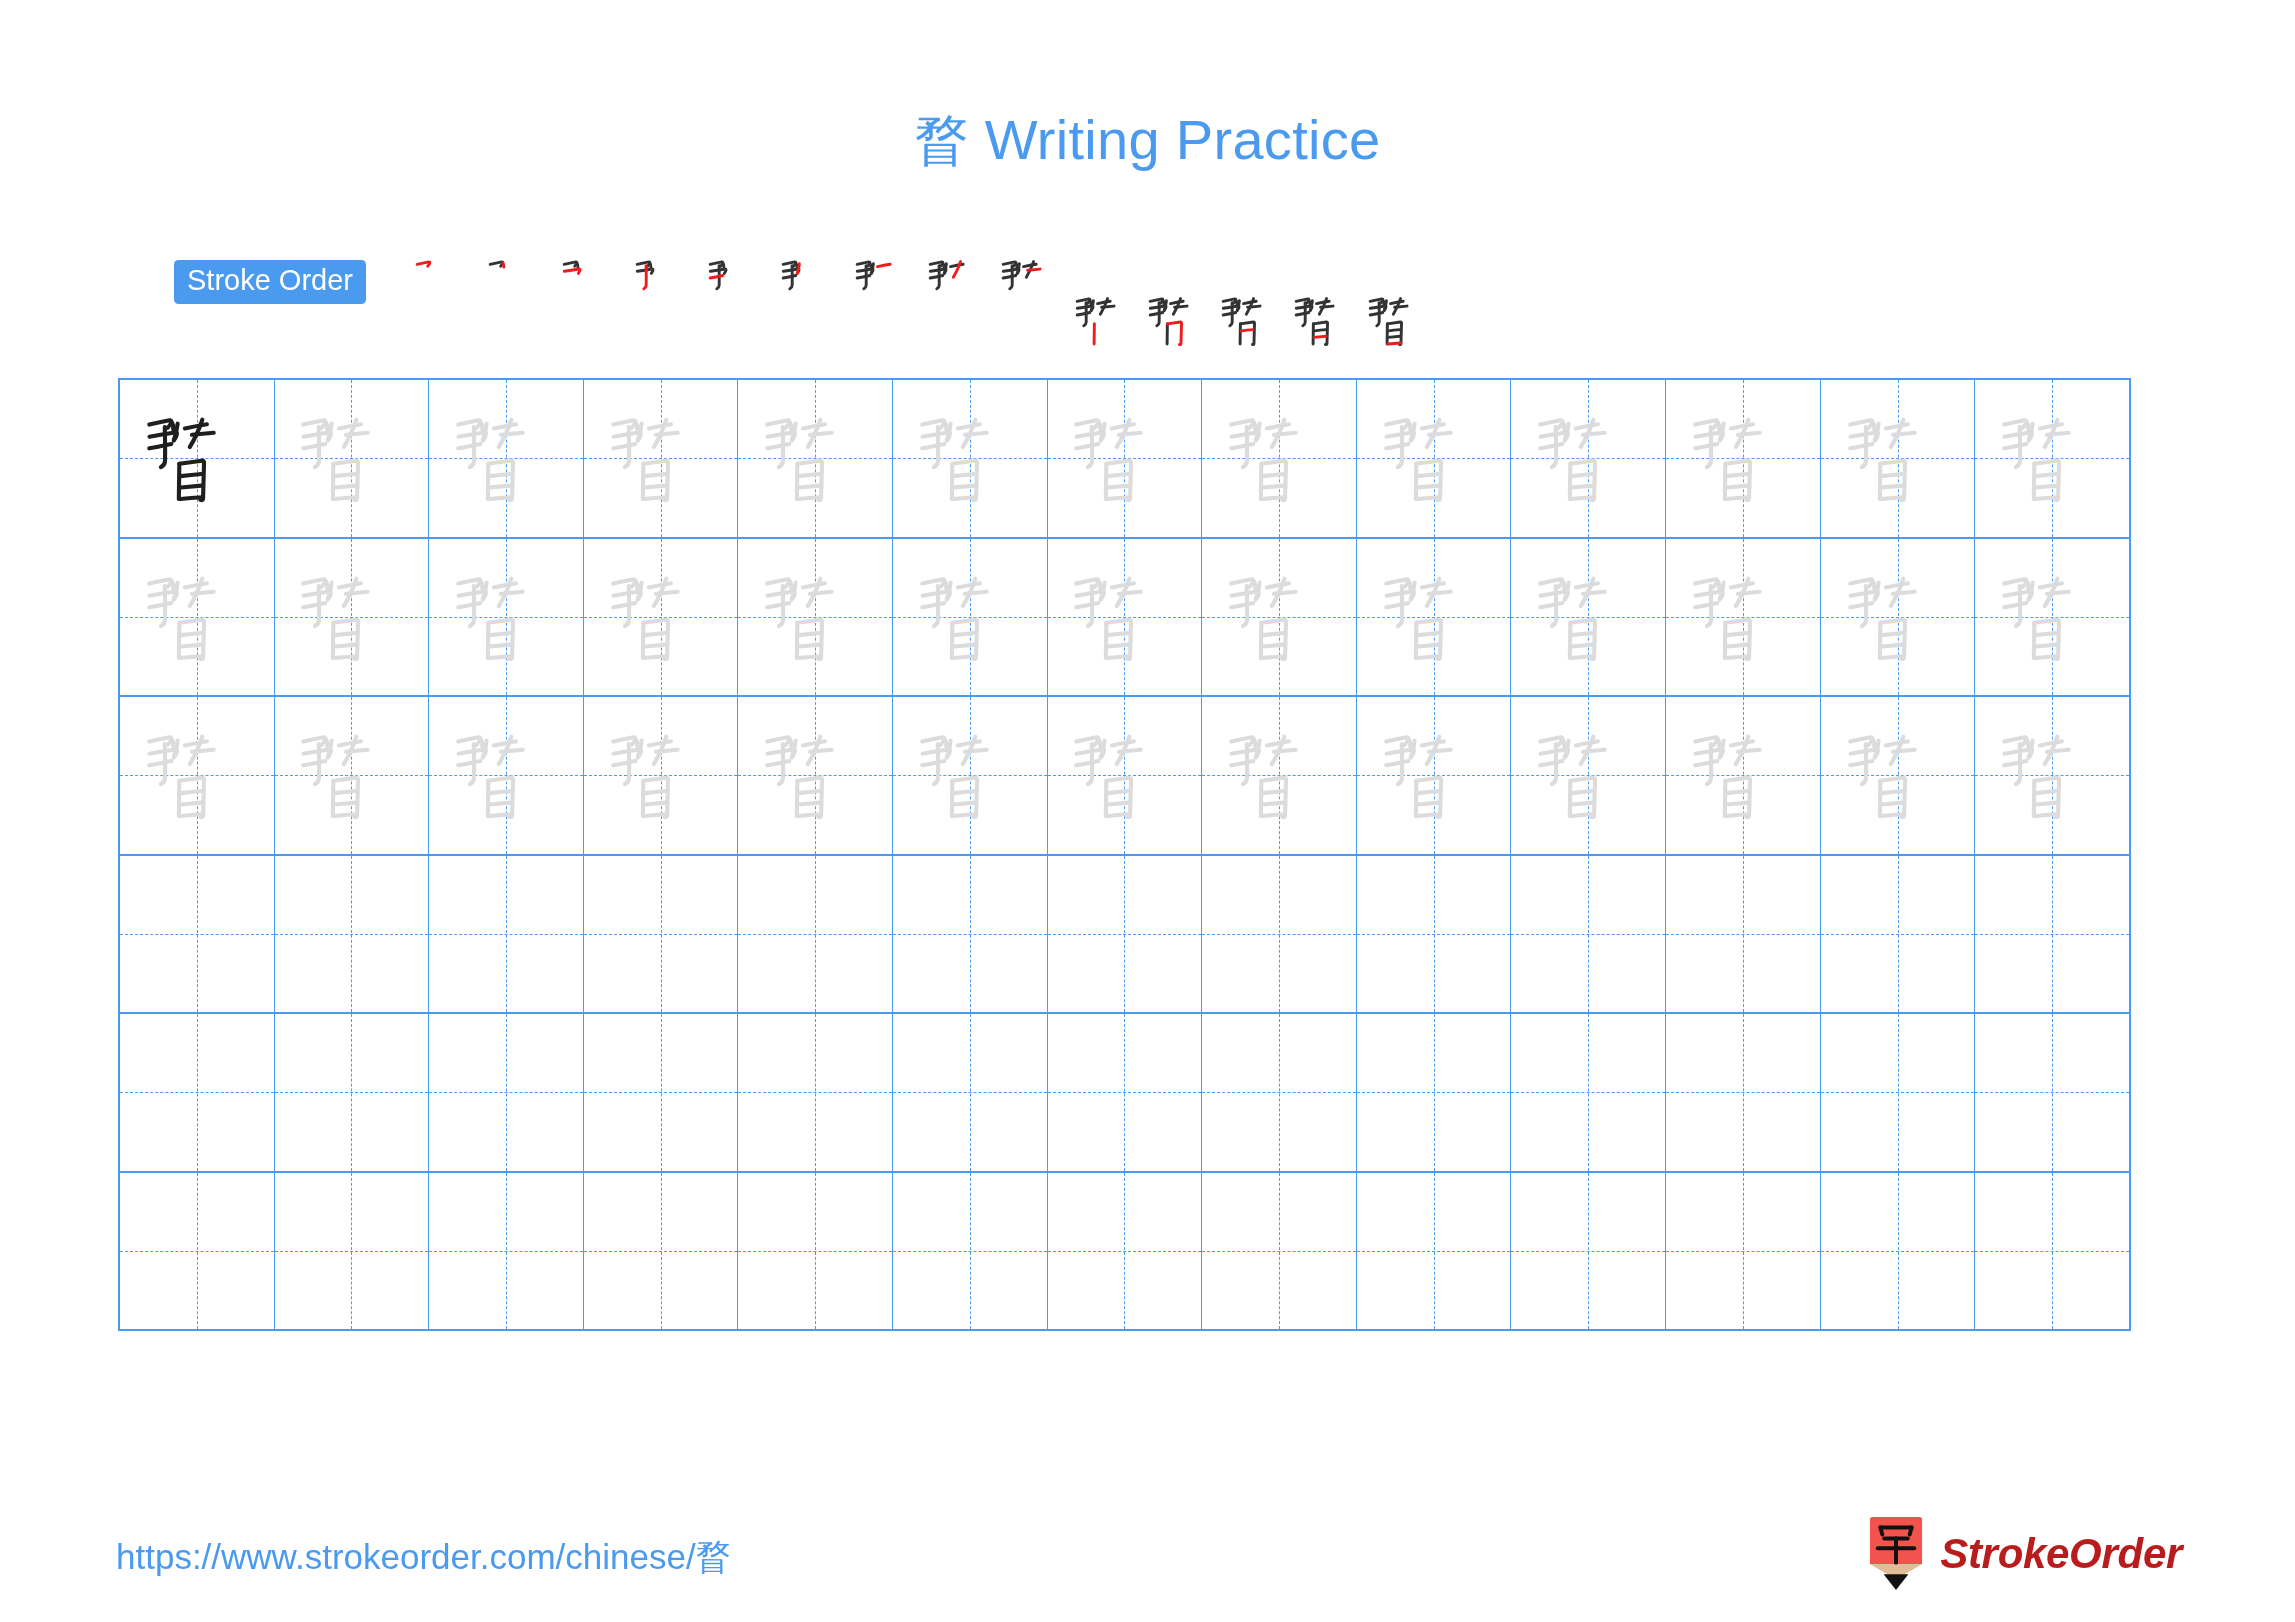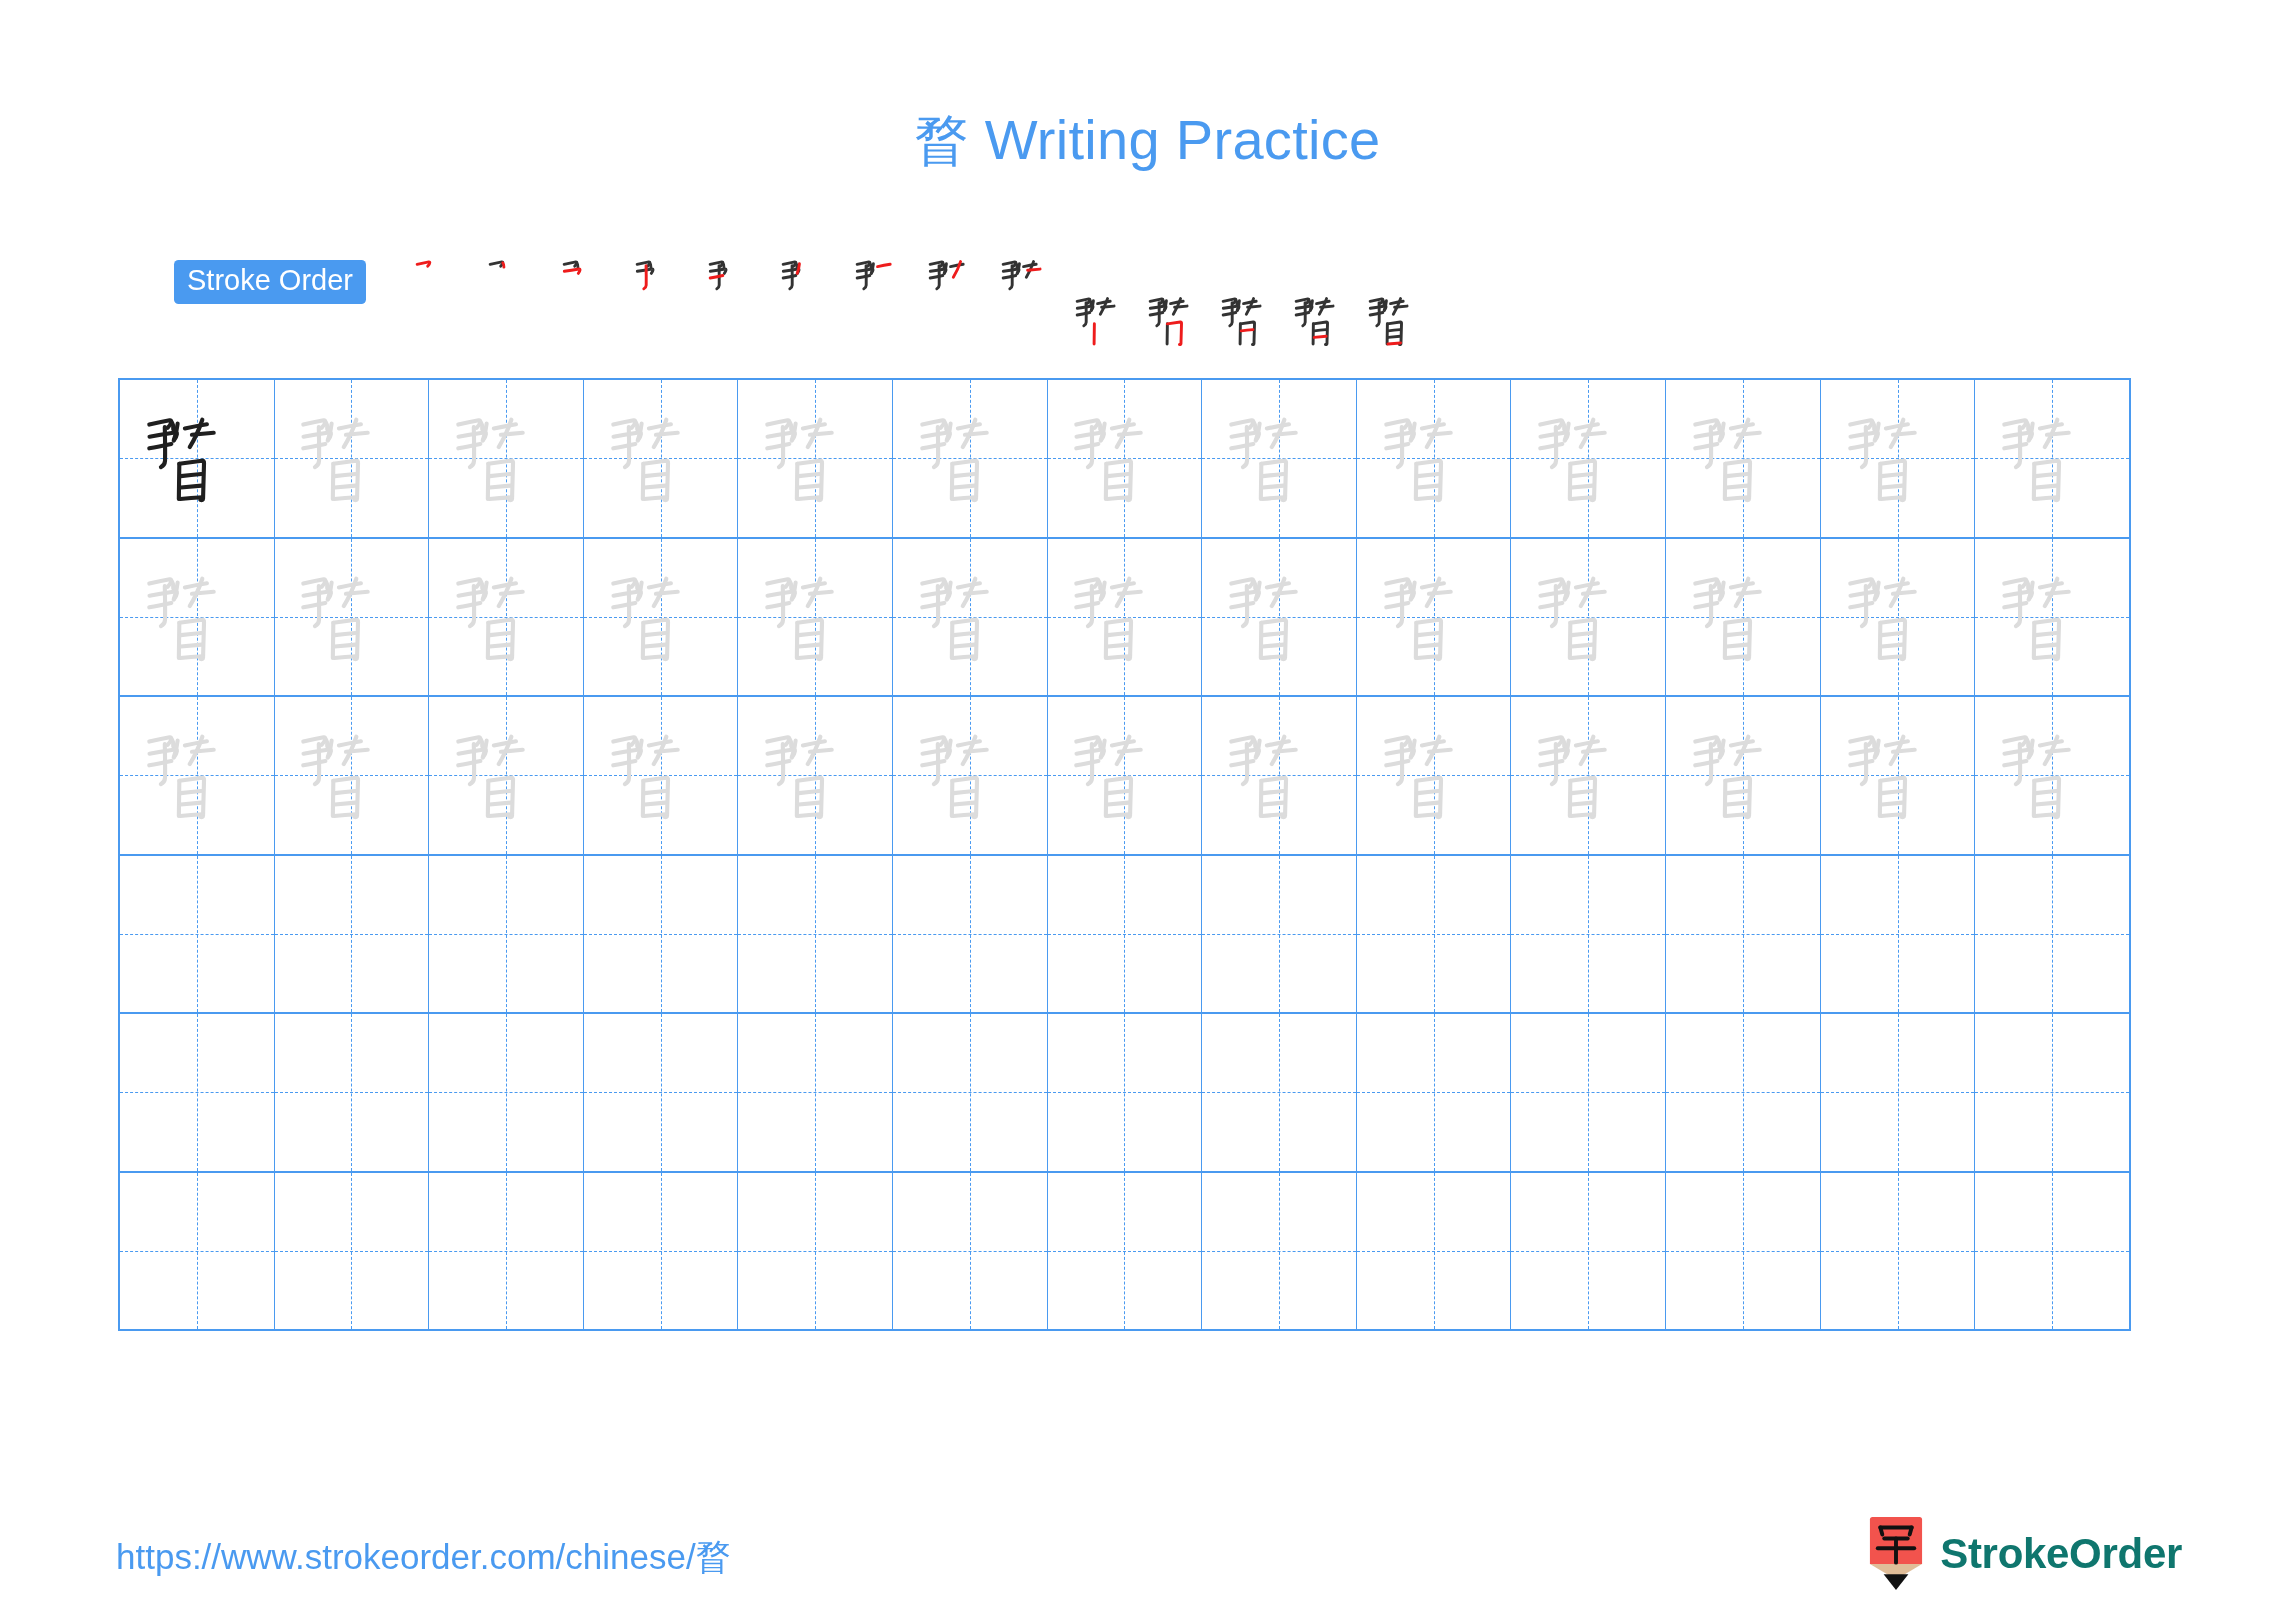--- a/index.html
+++ b/index.html
@@ -133,23 +133,24 @@
     right: 113px;
     top: 1517px;
     display: flex;
     align-items: center;
     gap: 14.4px;
   }
   #logo-mark { width: 60px; height: 73px; display: block; }
   #logo-text {
     font-size: 42px;
     font-weight: bold;
-    color: #0f766e;
+    color: #b91c1c;
     letter-spacing: -0.3px;
     white-space: nowrap;
+    font-style: italic;
   }
 </style>
 </head>
 <body>
 
 <div id="page-title">
   <span class="title-char">瞀</span><span> Writing Practice</span>
 </div>
 
 <div id="stroke-order-section">

